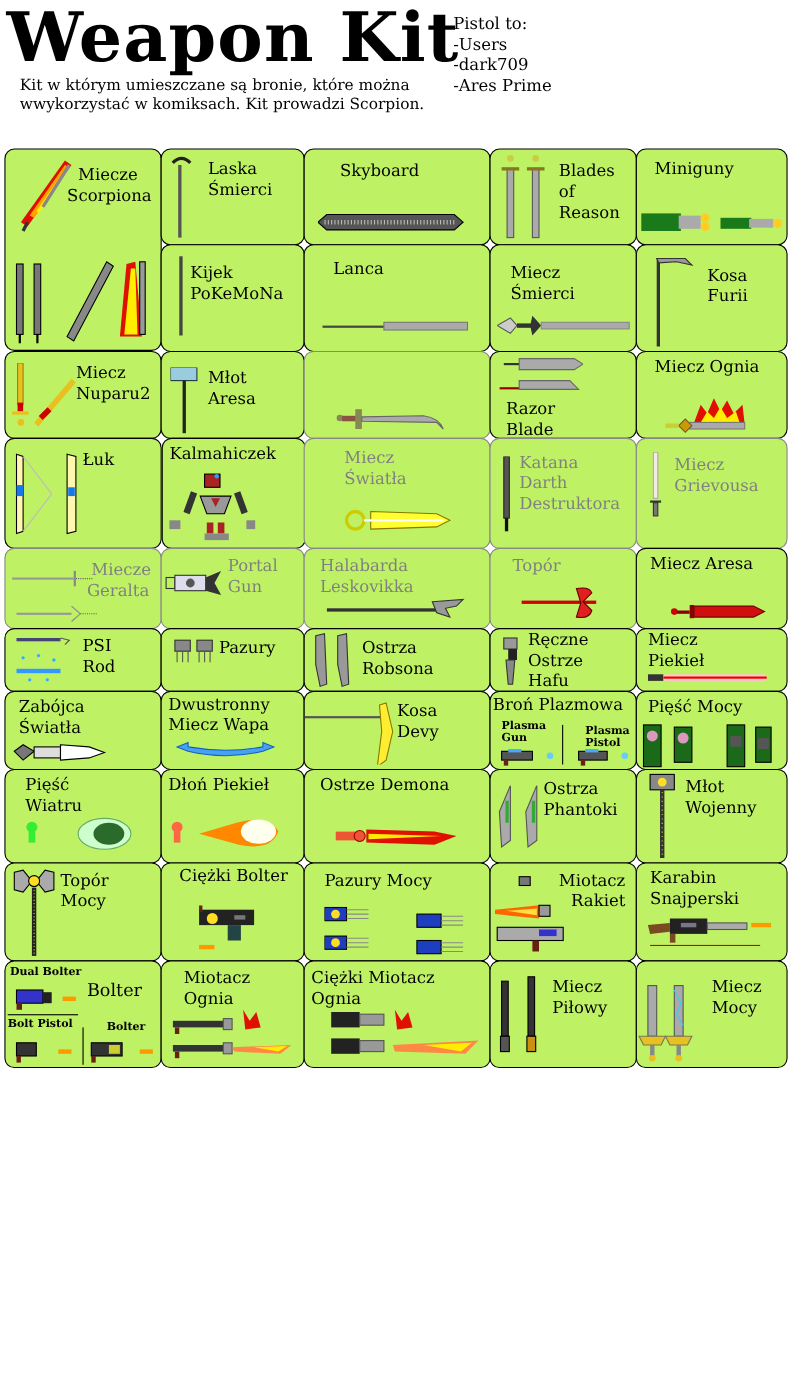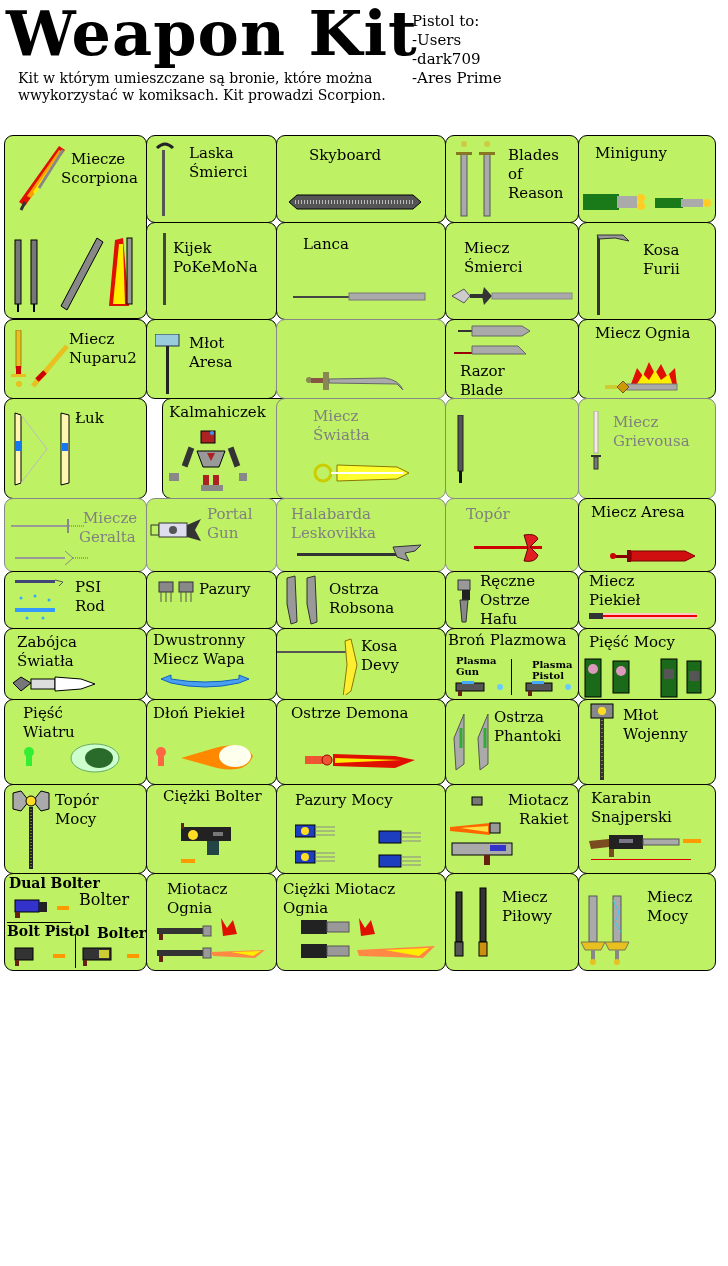--- a/index.html
+++ b/index.html
@@ -5,21 +5,21 @@
   html,body{margin:0;padding:0;background:#fff;}
   body{width:728px;height:1266px;position:relative;overflow:hidden;font-family:"DejaVu Serif","Liberation Serif",serif;color:#000;}
   .title{position:absolute;left:6px;top:-6px;font-family:"DejaVu Serif",serif;font-weight:bold;font-size:62px;letter-spacing:1px;line-height:80px;}
   .credits{position:absolute;left:412px;top:12px;font-size:15px;line-height:19px;}
   .credits div{white-space:nowrap;}
   .desc{position:absolute;left:18px;top:70px;width:390px;height:48px;overflow:hidden;font-size:14px;line-height:17px;}
   .cell{position:absolute;box-sizing:border-box;border:1.5px solid #000;border-radius:9px;background:#bef264;overflow:hidden;}
   .cell.grey{border-color:#888;}
   .lbl{position:absolute;font-size:15px;line-height:19px;white-space:nowrap;}
   .lbl.grey{color:#808080;}
-  .sm{font-size:14px;line-height:11px;font-weight:bold;}
+  .sm{font-size:10px;line-height:11px;font-weight:bold;}
   .md{font-size:12px;line-height:13px;font-weight:bold;}
   .spr{position:absolute;}
   .vline{position:absolute;width:1px;background:#000;}
   .hline{position:absolute;height:1px;background:#000;}
 </style>
 </head>
 <body>
 
 <div class="title">Weapon Kit</div>
 <div class="credits">
@@ -206,21 +206,21 @@
       <path d="M4,2 L10,4 L10,72 L4,74 Z" fill="#fff6b0" stroke="#000"></path>
       <rect x="4" y="30" width="6" height="10" fill="#1677ee"></rect>
       <line x1="10" y1="4" x2="36" y2="38" stroke="#bbb"></line>
       <line x1="10" y1="72" x2="36" y2="38" stroke="#bbb"></line>
       <path d="M50,2 L58,4 L58,72 L50,74 Z" fill="#fff6b0" stroke="#000"></path>
       <rect x="51" y="32" width="6" height="8" fill="#1677ee"></rect>
     </svg>
   <div class="lbl" style="left:70px;top:10px;">Łuk</div>
 </div>
 
-<div class="cell" style="left:162px;top:398px;width:131px;height:101px;padding-left:28px;">
+<div class="cell" style="left:147px;top:398px;width:131px;height:101px;padding-left:28px;">
   <div class="lbl" style="left:6px;top:4px;">Kalmahiczek</div>
   <svg class="spr" style="left:4px;top:30px" width="80" height="66">
       <rect x="34" y="2" width="14" height="12" fill="#a22" stroke="#000"></rect>
       <circle cx="45" cy="4" r="2" fill="#39f"></circle>
       <polygon points="30,22 58,22 52,38 36,38" fill="#999" stroke="#000"></polygon>
       <polygon points="40,24 48,24 44,32" fill="#a22"></polygon>
       <rect x="18" y="18" width="6" height="20" fill="#333" transform="rotate(20 21 28)"></rect>
       <rect x="64" y="18" width="6" height="20" fill="#333" transform="rotate(-20 67 28)"></rect>
       <rect x="2" y="44" width="10" height="8" fill="#888"></rect>
       <rect x="72" y="44" width="10" height="8" fill="#888"></rect>
@@ -240,20 +240,25 @@
       <polygon points="24,6 84,8 96,14 84,20 24,22" fill="#ffff30" stroke="#887700"></polygon>
       <line x1="18" y1="14" x2="90" y2="14" stroke="#fff" stroke-width="2"></line>
     </svg>
 </div>
 
 <div class="cell grey" style="left:445px;top:398px;width:134px;height:101px;">
   <svg class="spr" style="left:10px;top:16px" width="10" height="70">
       <rect x="2" y="0" width="5" height="56" fill="#555" stroke="#222"></rect>
       <rect x="3" y="56" width="3" height="12" fill="#111"></rect>
     </svg>
+  <div class="lbl grey" style="left:26px;top:12px;">
+      <div>Katana</div>
+      <div>Darth</div>
+      <div>Destruktora</div>
+    </div>
 </div>
 
 <div class="cell grey" style="left:578px;top:398px;width:138px;height:101px;">
   <svg class="spr" style="left:10px;top:12px" width="16" height="60">
       <rect x="5" y="0" width="4" height="42" fill="#f8e8e8" stroke="#aaa"></rect>
       <rect x="2" y="44" width="10" height="2" fill="#333"></rect>
       <rect x="5" y="46" width="4" height="12" fill="#777" stroke="#333"></rect>
     </svg>
   <div class="lbl grey" style="left:34px;top:14px;">
       <div>Miecz</div>

